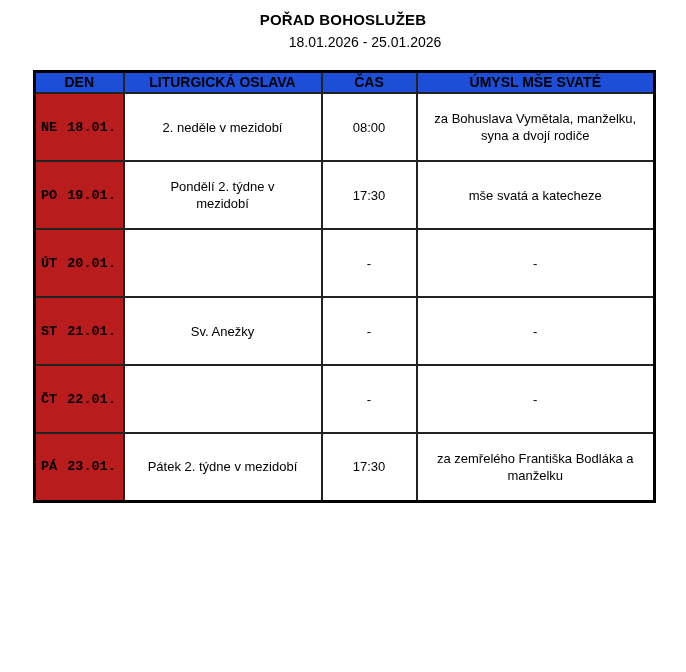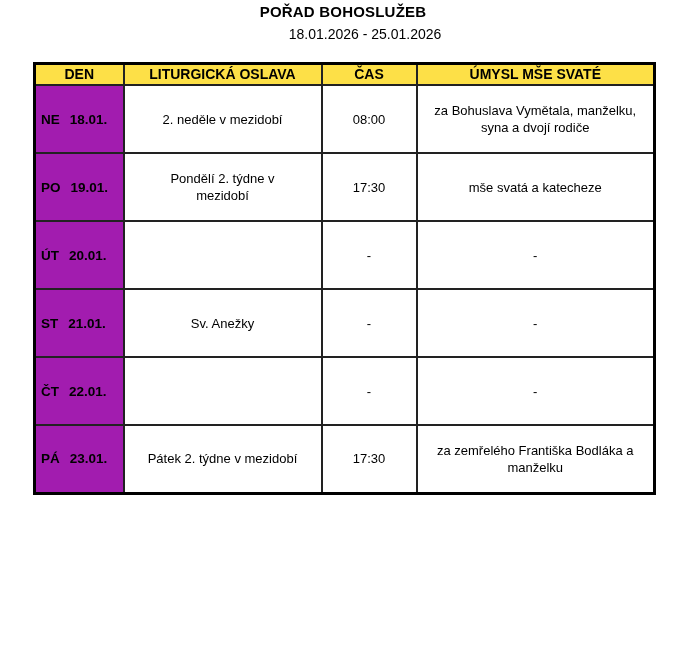--- a/index.html
+++ b/index.html
@@ -3,21 +3,21 @@
 <meta charset="utf-8">
 <style>
   * { margin: 0; padding: 0; box-sizing: border-box; }
   html, body {
     width: 686px; height: 672px;
     background: #ffffff;
     font-family: "Liberation Sans", sans-serif;
     color: #000000;
     overflow: hidden;
   }
-  .titles { padding-top: 1px; text-align: center; }
+  .titles { padding-top: 9px; text-align: center; }
   .title-line { font-size: 15px; font-weight: bold; line-height: 22px; letter-spacing: 0.2px; }
   .date-line { font-size: 14px; line-height: 21px; margin-top: 1px; margin-left: 44px; }
 
   table.schedule {
     border-collapse: collapse;
     table-layout: fixed;
     margin: 17px 0 0 33px;
     width: 620px;
     border: 3px solid #000000;
   }
@@ -27,33 +27,34 @@
   .schedule col.c-int  { width: 238px; }
 
   .schedule th, .schedule td {
     border: 2px solid #222222;
     text-align: center;
     vertical-align: middle;
     font-size: 13px;
     line-height: 17px;
   }
   .schedule thead th {
-    background: #fde047;
+    background: #1d4ed8;
     font-weight: bold;
     font-size: 14px;
     height: 21px;
     padding: 1px 2px;
   }
   .schedule tbody tr { height: 68px; }
   .schedule td.day-cell {
-    background: #a21caf;
+    background: #b91c1c;
     font-weight: bold;
     font-size: 13.5px;
     text-align: left;
     padding-left: 5px;
+    font-family: Liberation Mono, monospace;
   }
   .schedule td.day-cell .day-date { margin-left: 10px; }
   .schedule td.cel-cell { padding: 3px 20px; }
   .schedule td.int-cell { padding: 5px 4px; }
 </style>
 </head>
 <body>
 
 <div class="titles">
   <div class="title-line">POŘAD BOHOSLUŽEB</div>

